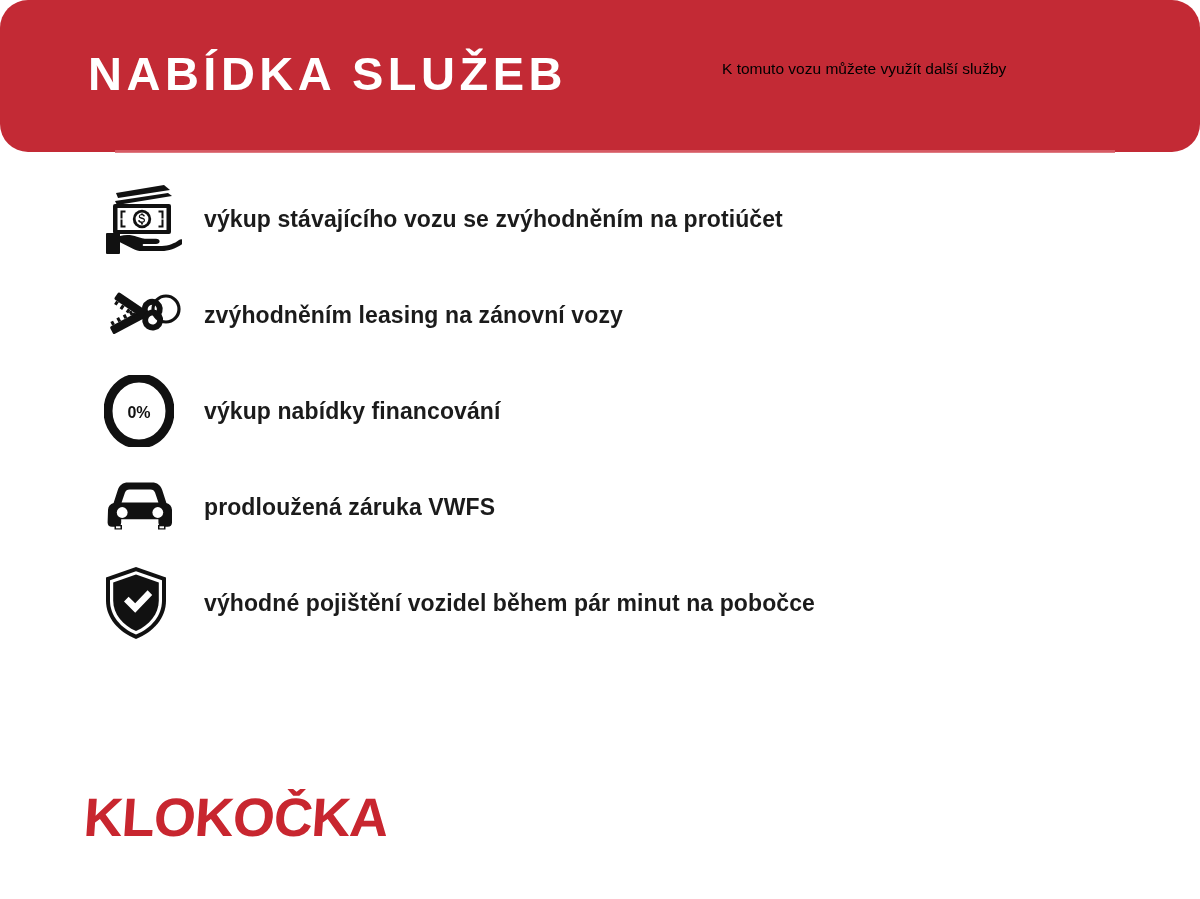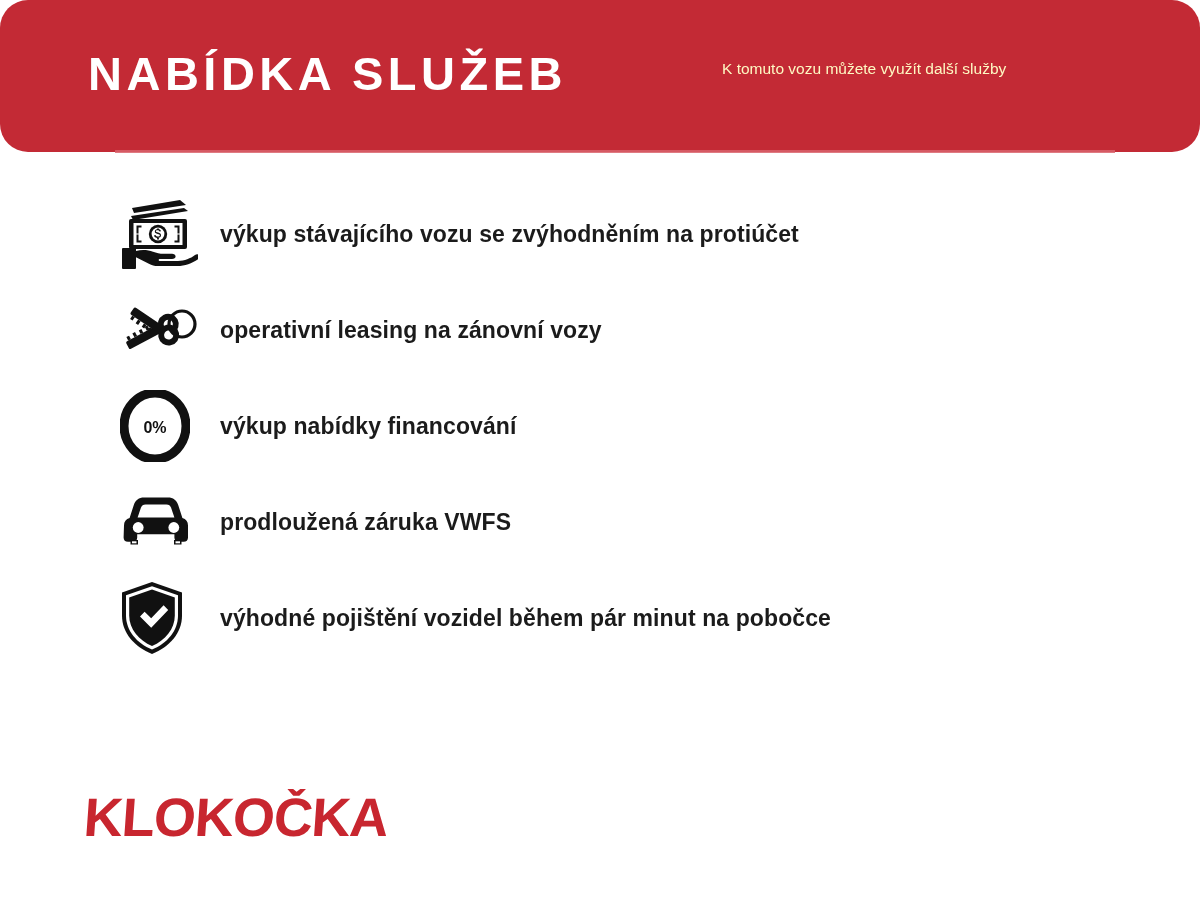--- a/index.html
+++ b/index.html
@@ -50,34 +50,33 @@
     letter-spacing: 4.5px;
     line-height: 1;
     white-space: nowrap;
   }
 
   .header-subtitle {
     position: absolute;
     left: 722px;
     top: 57px;
     width: 400px;
-    color: #fef9c3;
+    color: #000000;
     font-size: 15.5px;
     font-weight: normal;
     line-height: 23px;
   }
   .header-subtitle .sub-line { display: block; white-space: nowrap; }
 
   
   .services {
     position: absolute;
     left: 0;
-    top: 186px;
+    top: 171px;
     width: 976px;
-    margin-left: 16px;
   }
 
   .service-row {
     position: relative;
     display: flex;
     align-items: center;
     height: 96px;
     padding-left: 104px;
   }
 
@@ -169,21 +168,21 @@
           <g transform="rotate(34 40 38)">
             <rect x="6" y="33" width="38" height="8.5" rx="1.6"></rect>
             <path d="M6 41.5 h3 v4 h3 v-4 h4 v4.5 h3 v-4.5 h4 v4 h3 v-4 h4 v4.5 h3 v-4.5"></path>
             <circle cx="50" cy="37.3" r="10.5"></circle>
             <circle cx="50" cy="37.3" r="4.6" fill="#ffffff"></circle>
           </g>
 
           <circle cx="62" cy="32" r="13" fill="none" stroke="#111111" stroke-width="3.2"></circle>
         </svg>
       </div>
-      <div class="service-label">operativní leasing na zánovní vozy</div>
+      <div class="service-label">zvýhodněním leasing na zánovní vozy</div>
     </div>
 
     <div class="service-row">
       <div class="service-icon">
         <svg width="70" height="72" viewBox="0 0 70 72">
           <ellipse cx="35" cy="36" rx="31" ry="33" fill="none" stroke="#111111" stroke-width="9"></ellipse>
           <text x="35" y="43" text-anchor="middle" font-family="Liberation Sans, sans-serif" font-size="16" font-weight="bold" fill="#111111">0%</text>
         </svg>
       </div>
       <div class="service-label">výkup nabídky financování</div>

